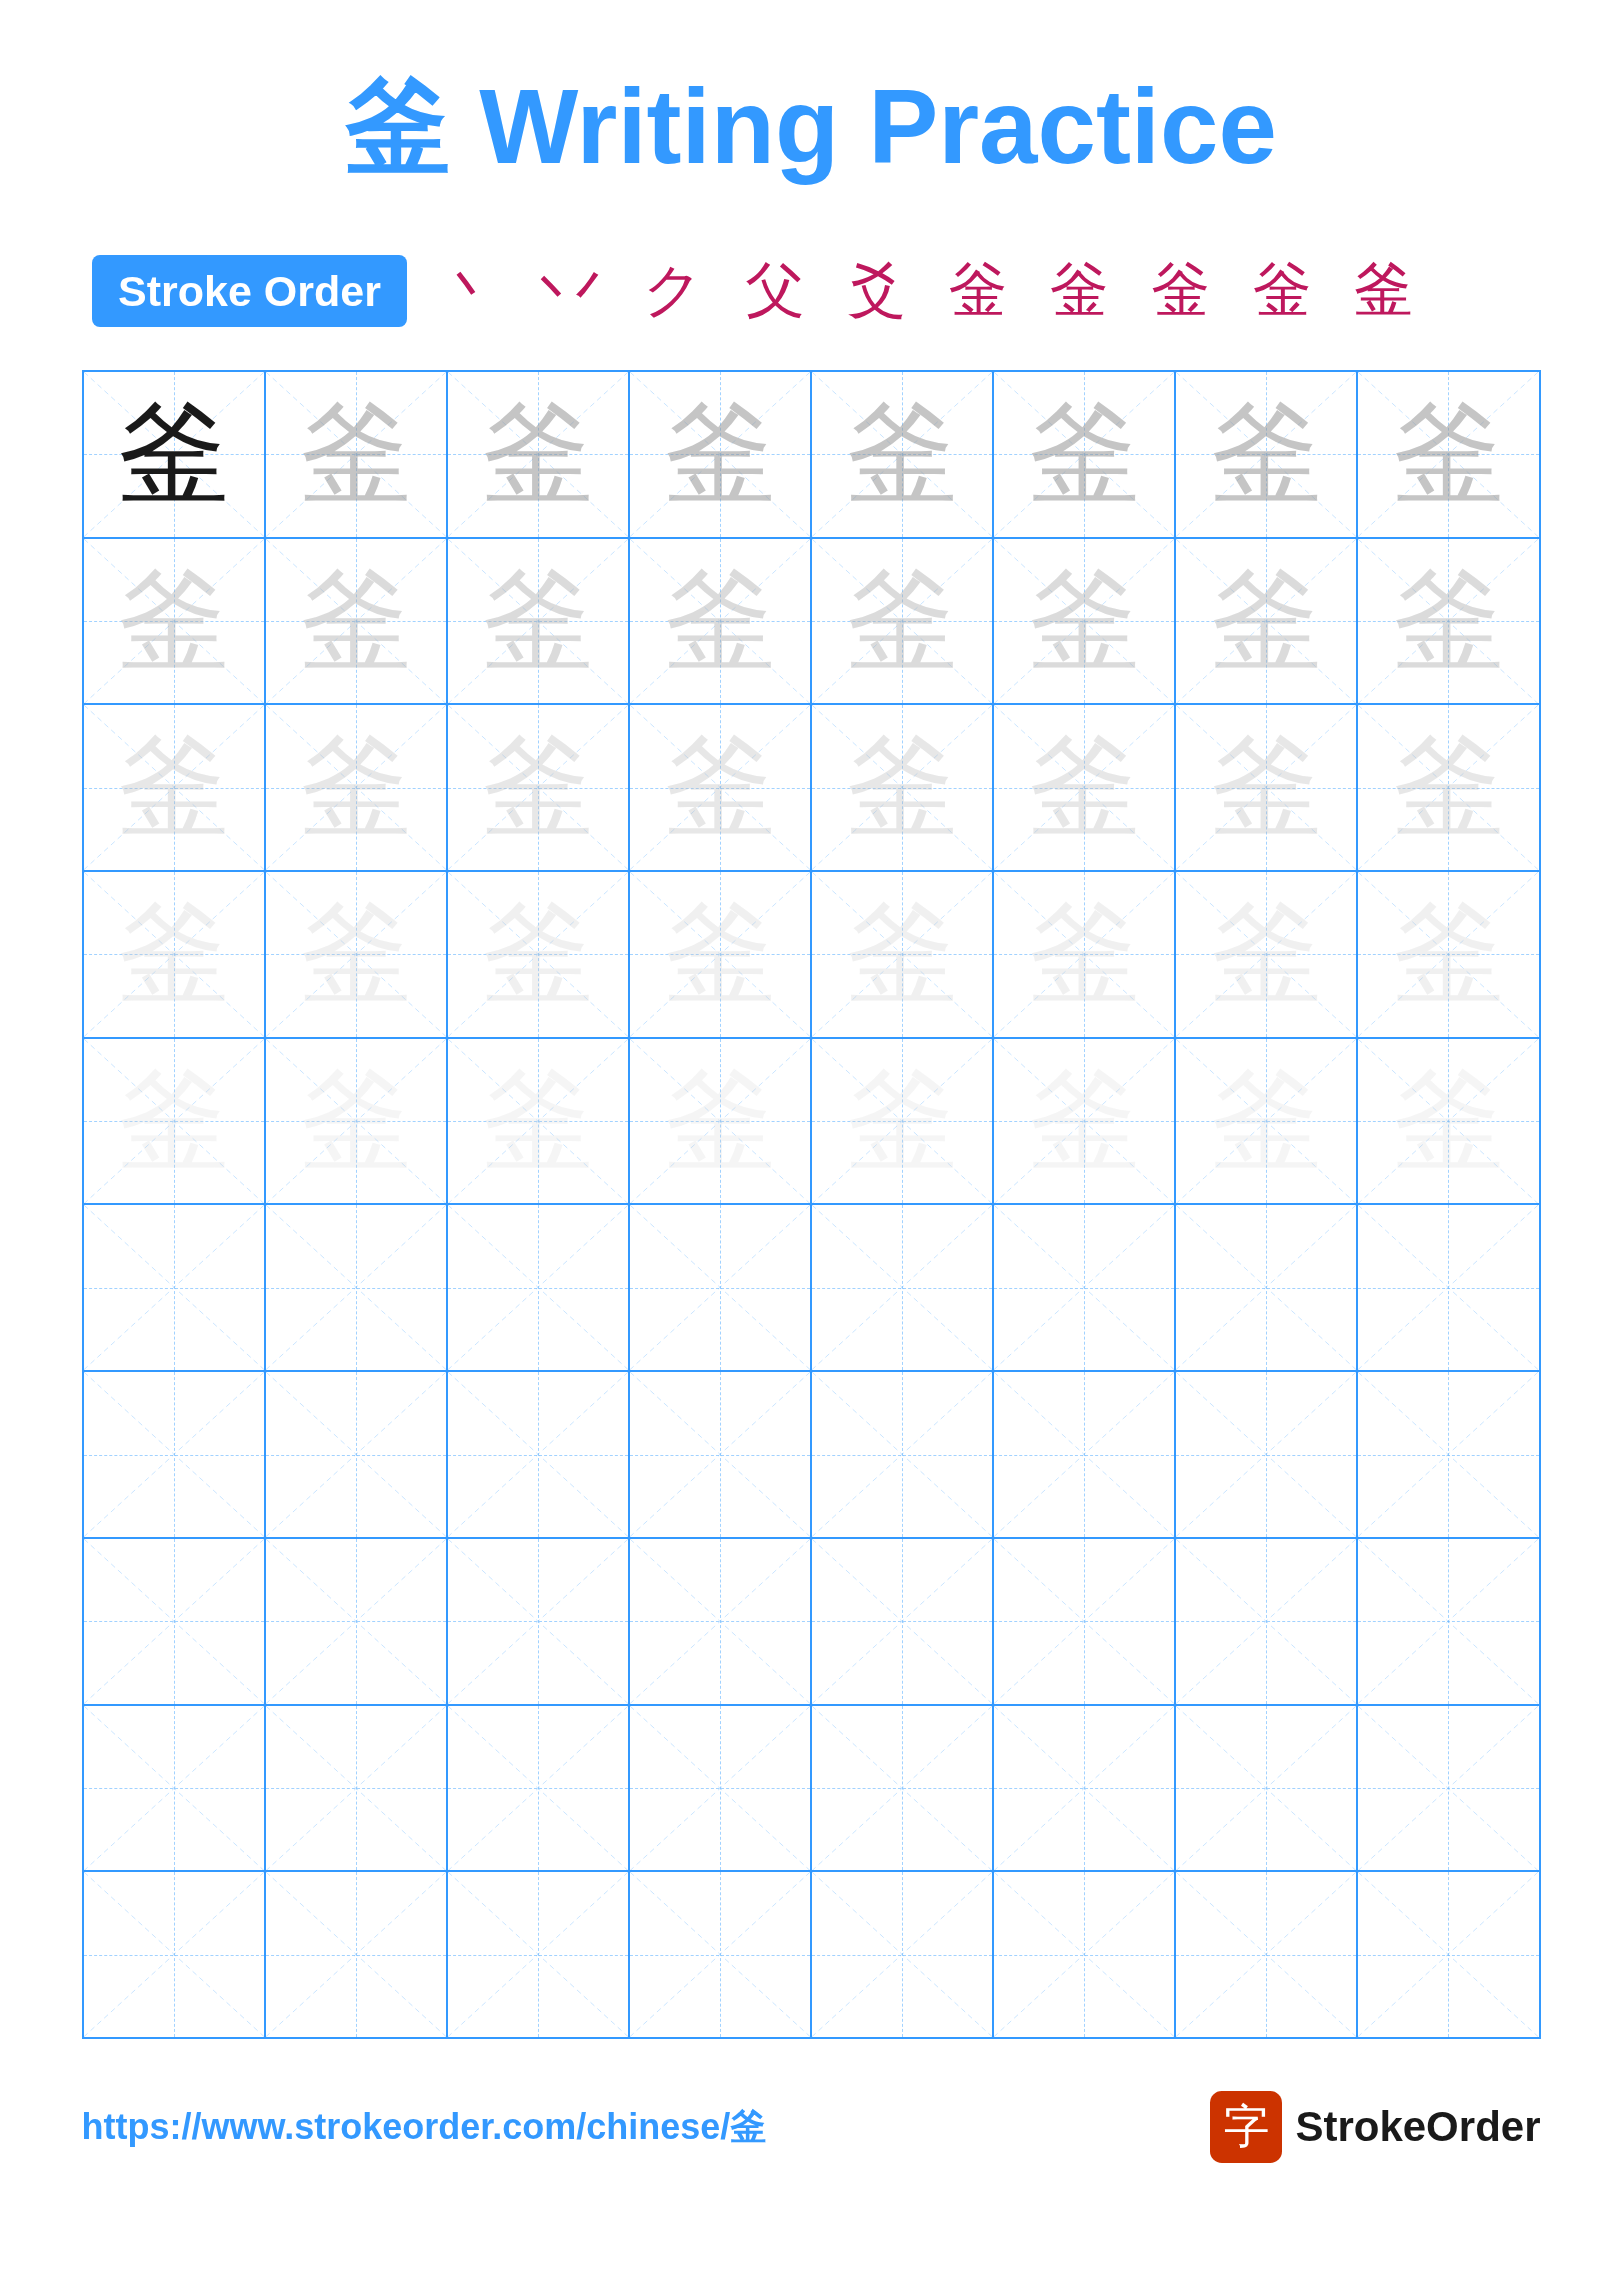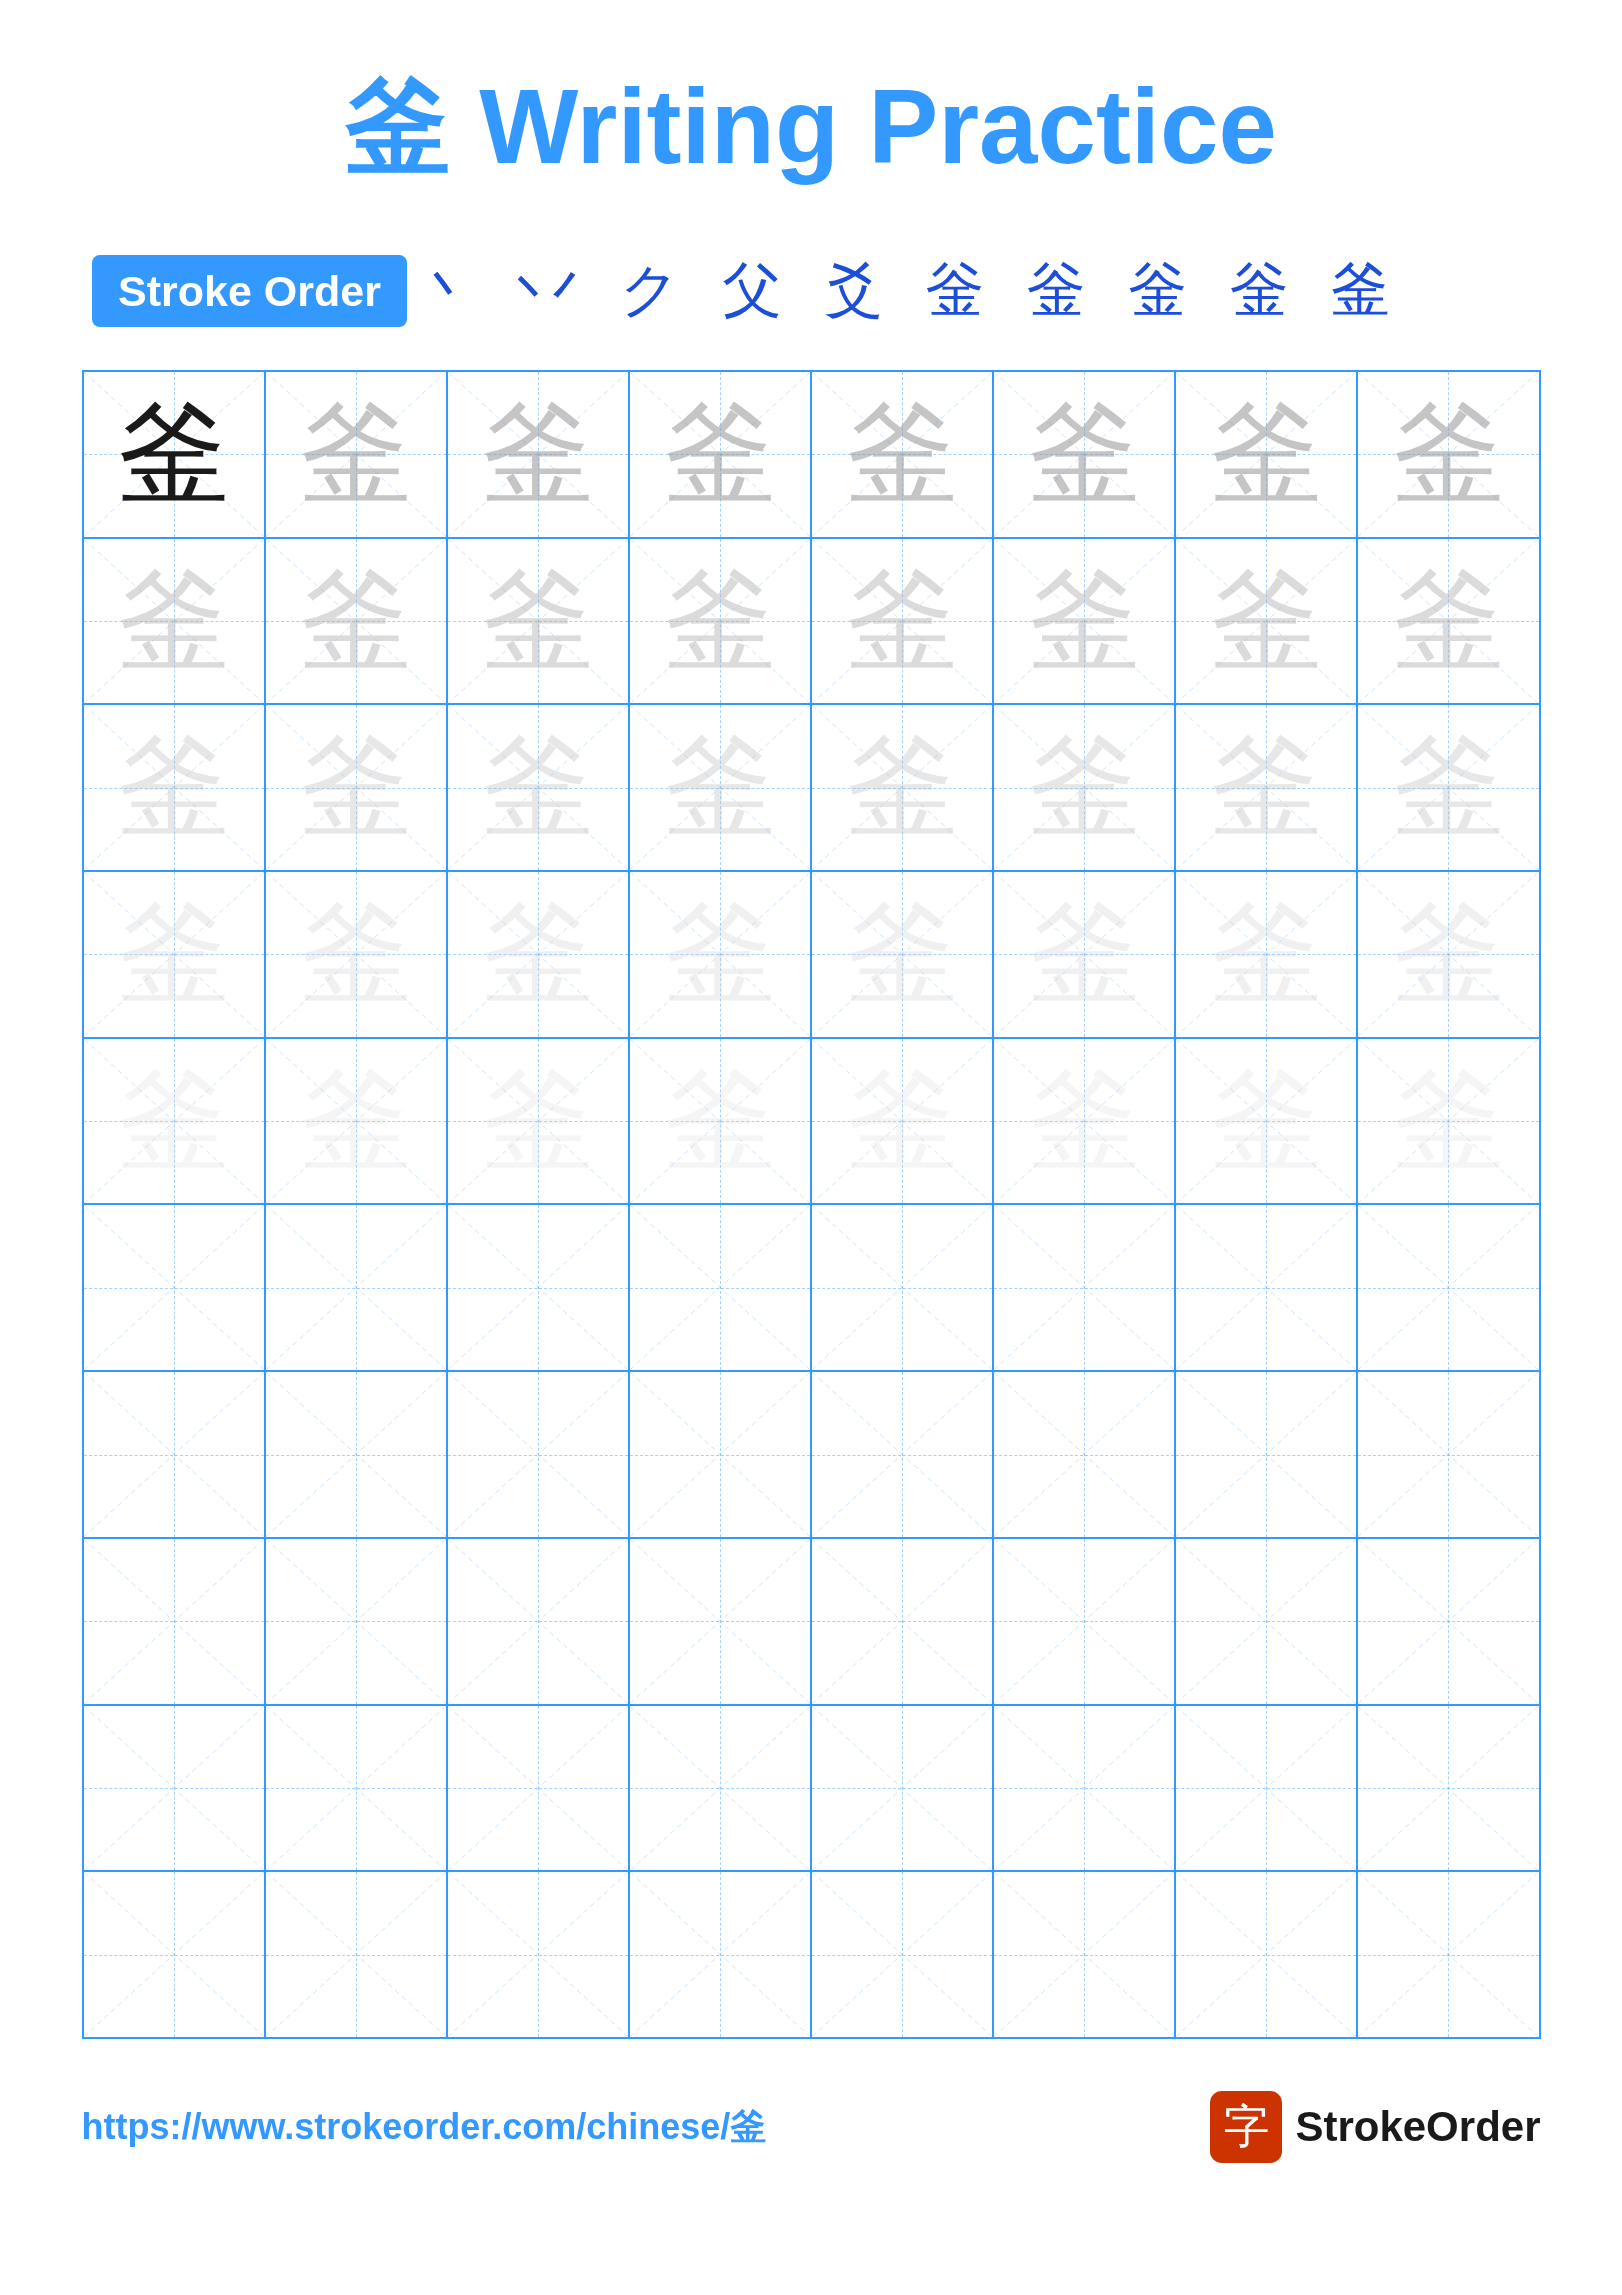--- a/index.html
+++ b/index.html
@@ -27,39 +27,39 @@
       font-weight: bold;
       color: #3399ff;
       margin-top: 26px;
       margin-bottom: 52px;
       text-align: center;
     }
 
     .stroke-order-row {
       display: flex;
       align-items: center;
-      gap: 10px;
+      gap: 33px;
       margin-bottom: 39px;
       align-self: flex-start;
       padding-left: 13px;
     }
 
     .stroke-order-badge {
       background: #3399ff;
       color: #fff;
       font-size: 43px;
       font-weight: bold;
       padding: 11.8px 26px;
       border-radius: 7.9px;
       white-space: nowrap;
     }
 
     .stroke-order-chars {
       font-size: 59px;
-      color: #1d4ed8;
+      color: #be185d;
       letter-spacing: 13px;
     }
 
     
     .grid-container {
       border: 1.6px solid #3399ff;
       display: grid;
       grid-template-columns: repeat(8, 1fr);
       grid-template-rows: repeat(10, 1fr);
       width: 1459px;

